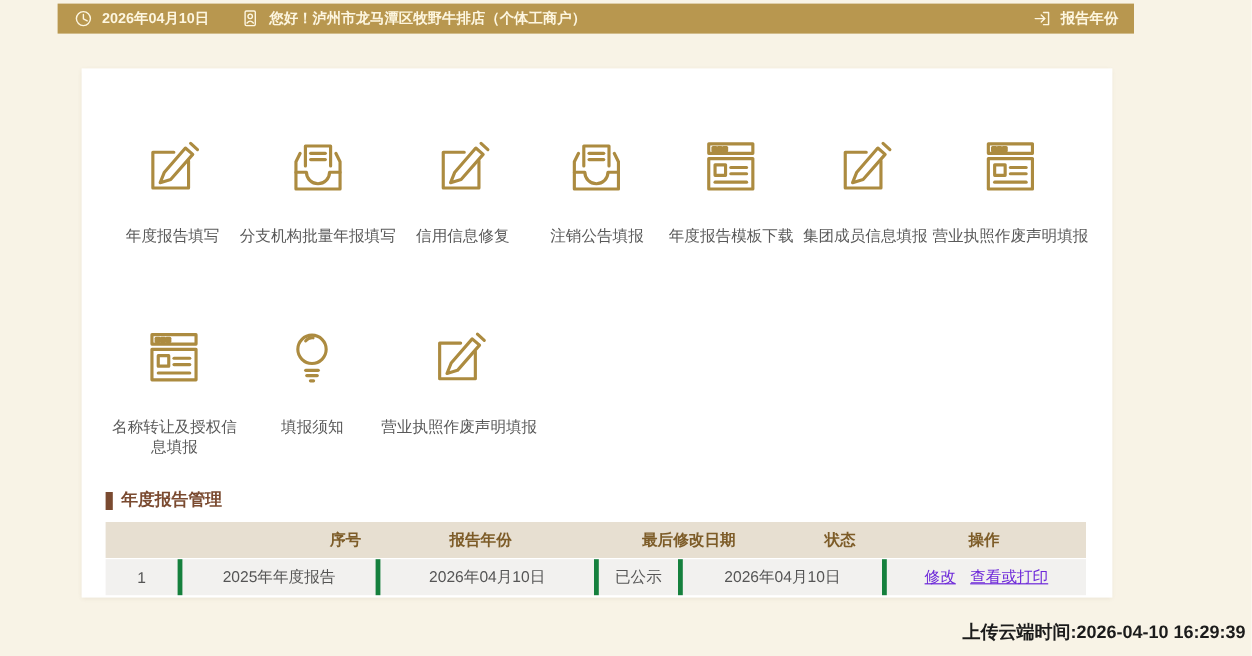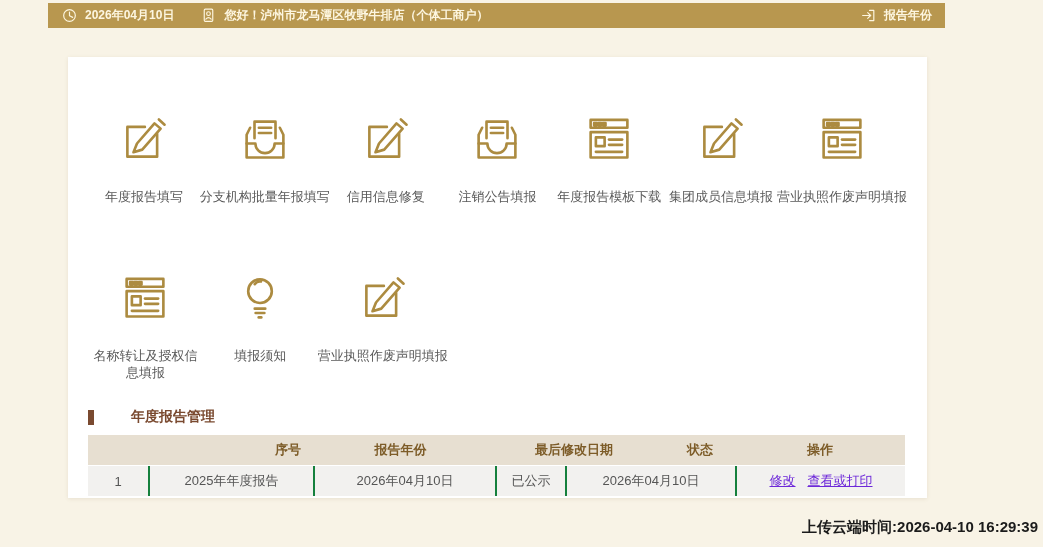--- a/index.html
+++ b/index.html
@@ -67,38 +67,37 @@
   .launch-label.wrap { white-space: normal; max-width: 138px; }
 
   svg.gold { stroke: #ac8b40; fill: none; stroke-width: 3; stroke-linecap: round; stroke-linejoin: round; }
 
   
   .report-section { margin-top: 27px; }
   .section-title {
     display: flex; align-items: center;
     font-size: 14px; font-weight: bold;
     color: #7a4a30;
-    gap: 30px;
   }
   .section-marker {
     width: 6px; height: 15px;
     background: #7a4a30;
     margin-right: 7px;
   }
 
   .report-table { margin-top: 9px; width: 817px; font-size: 13px; }
   .tr { display: flex; justify-content: flex-end; }
   .th-row { background: #e7dfd1; height: 30px; }
   .td-row { background: #f2f1ef; height: 30px; margin-top: 1px; }
   .cell {
     display: flex; align-items: center; justify-content: center;
     height: 100%;
   }
   .th-row .cell { color: #7d5c28; font-weight: bold; }
-  .td-row .cell { color: #555555; border-left: 2px solid #15803d; }
+  .td-row .cell { color: #555555; border-left: 4px solid #15803d; }
   .td-row .cell:first-child { border-left: none; }
   .c0 { width: 60px; }
   .c1 { width: 165px; }
   .c2 { width: 182px; }
   .c3 { width: 70px; }
   .c4 { width: 170px; }
   .c5 { width: 170px; }
   .ops { display: flex; gap: 12px; }
   .op-link {
     color: #6d28d9;

